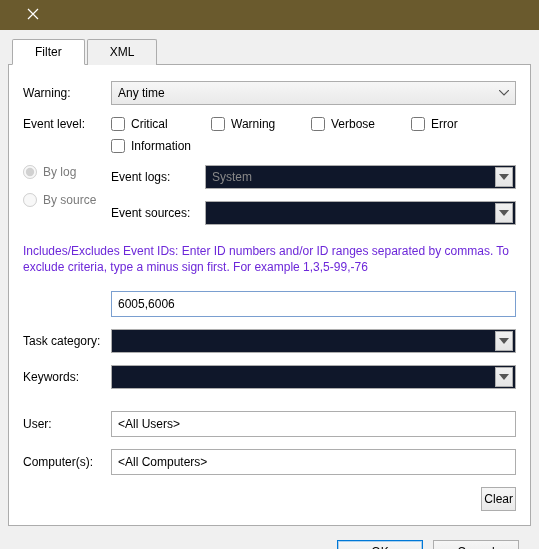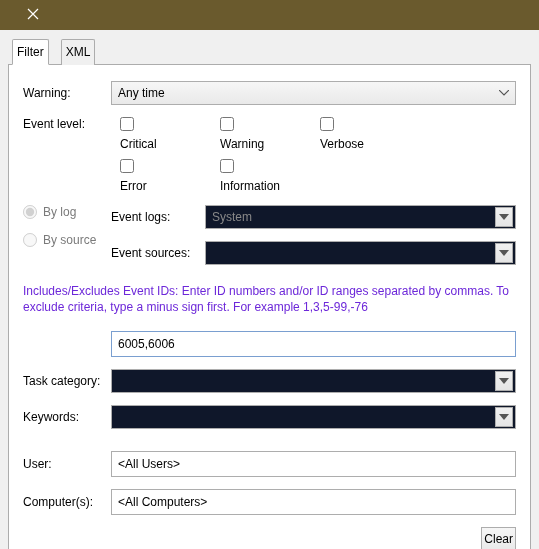--- a/index.html
+++ b/index.html
@@ -2,32 +2,32 @@
 <html><head>
   <meta charset="utf-8">
   <style>
     * { box-sizing: border-box; margin: 0; padding: 0; font-family: "Segoe UI", Tahoma, sans-serif; font-size: 12px; }
     body { background: #f0f0f0; width: 539px; height: 549px; overflow: hidden; }
     .titlebar { background: #6a5a2d; color: #fff; height: 30px; display: flex; align-items: center; padding: 0 0 0 10px; }
     .titlebar-title { flex: 1; font-size: 12px; }
     .close-btn { width: 46px; height: 30px; display: flex; align-items: center; justify-content: center; color: #fff; }
     .window-body { padding: 8px; background: #f0f0f0; }
     .tabs { display: flex; border-bottom: 1px solid #acacac; padding-left: 4px; }
-    .tab { padding: 5px 4px; background: #f0f0f0; border: 1px solid #acacac; border-bottom: none; margin-right: 12px; position: relative; top: 1px; border-top-left-radius: 2px; border-top-right-radius: 2px; }
+    .tab { padding: 5px 22px; background: #f0f0f0; border: 1px solid #acacac; border-bottom: none; margin-right: 2px; position: relative; top: 1px; border-top-left-radius: 2px; border-top-right-radius: 2px; }
     .tab.active { background: #fff; border-bottom: 1px solid #fff; }
     .tab-panel { border: 1px solid #acacac; border-top: none; background: #fff; padding: 16px 14px 14px 14px; }
     .row { display: flex; align-items: center; margin-bottom: 12px; }
-    .row.top { align-items: flex-start; gap: 9px; }
+    .row.top { align-items: flex-start; }
     .lbl { width: 88px; color: #000; flex-shrink: 0; }
     .combo { flex: 1; height: 24px; border: 1px solid #adadad; background: linear-gradient(#f6f6f6,#e9e9e9); display: flex; align-items: center; padding: 0 6px; position: relative; }
     .combo.flat { background: #0f172a; }
     .combo-arrow { width: 18px; text-align: center; position: absolute; right: 2px; top: 1px; bottom: 1px; display: flex; align-items: center; justify-content: center; }
     .combo-arrow.boxed { border: 1px solid #adadad; background: linear-gradient(#f0f0f0,#e5e5e5); }
     .chk-grid { display: flex; flex-wrap: wrap; gap: 8px 0; }
-    .chk { display: flex; width: 100px; gap: 6px; flex-direction: column; }
+    .chk { display: flex; width: 100px; gap: 6px; }
     .chk input { width: 14px; height: 14px; }
     .radio { display: flex; align-items: center; gap: 6px; margin-bottom: 14px; }
     .radio input { width: 14px; height: 14px; }
     .radio.disabled { color: #7a7a7a; }
     .subrow { display: flex; align-items: center; margin-bottom: 12px; }
     .sublbl { width: 94px; }
     .instr { color: #6d28d9; line-height: 1.35; margin: 6px 0 16px 0; }
     .text-input { flex: 1; height: 26px; border: 1px solid #7a9fd0; padding: 0 6px; outline: none; }
     .text-input.plain { border: 1px solid #adadad; }
     .btn { height: 24px; padding: 0 2px; border: 1px solid #adadad; background: linear-gradient(#f6f6f6,#e9e9e9); display: inline-flex; align-items: center; justify-content: center; }

